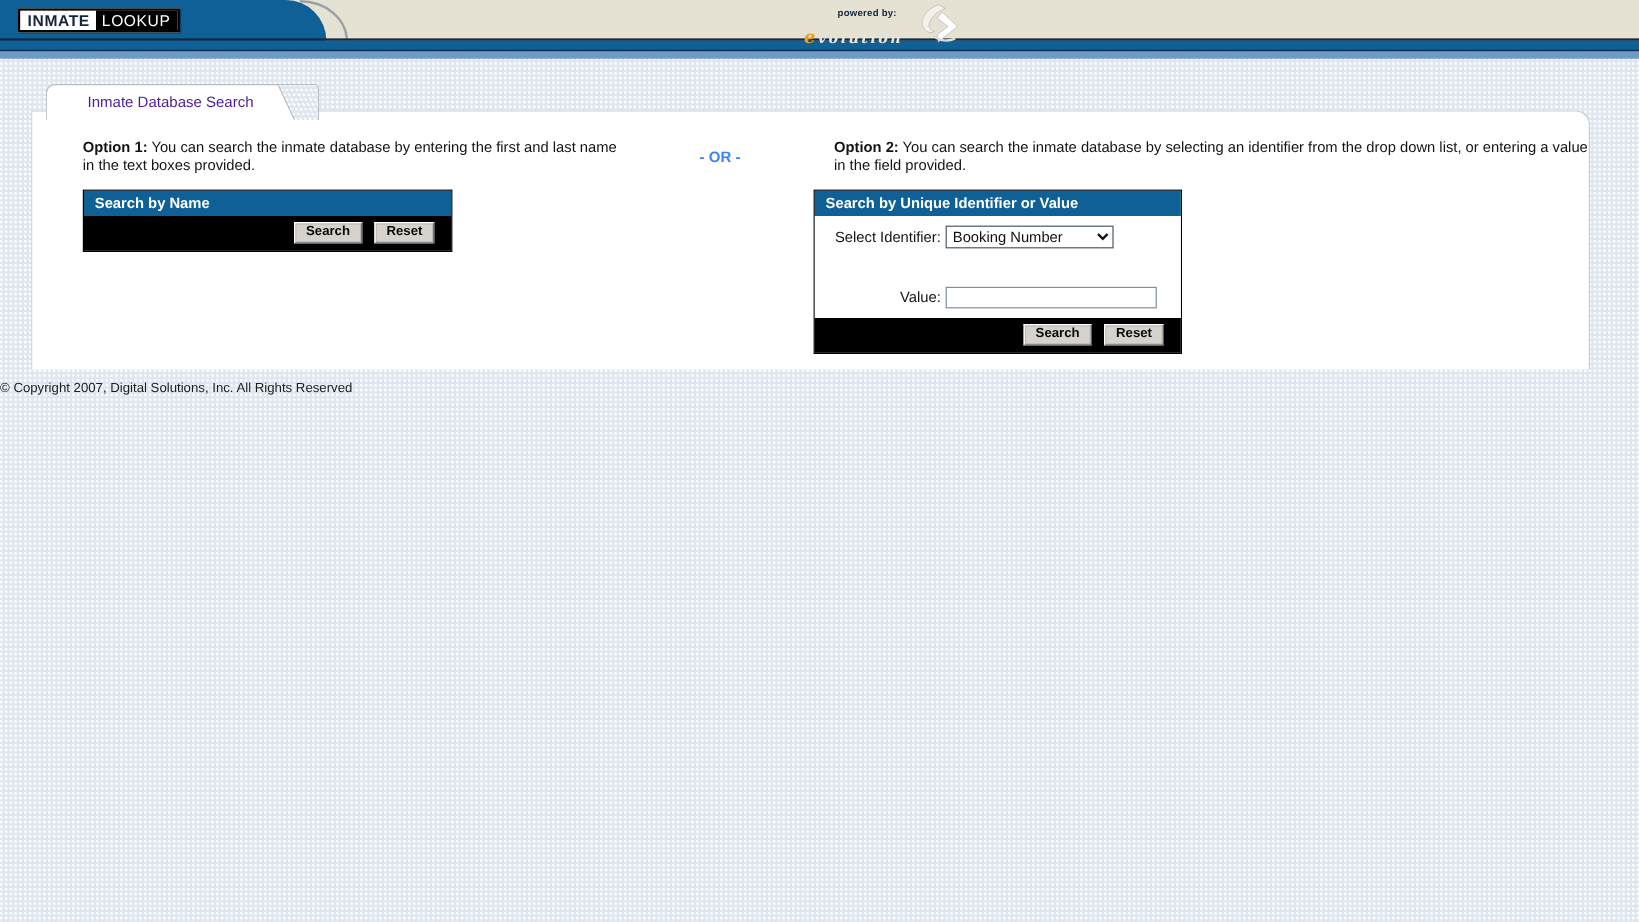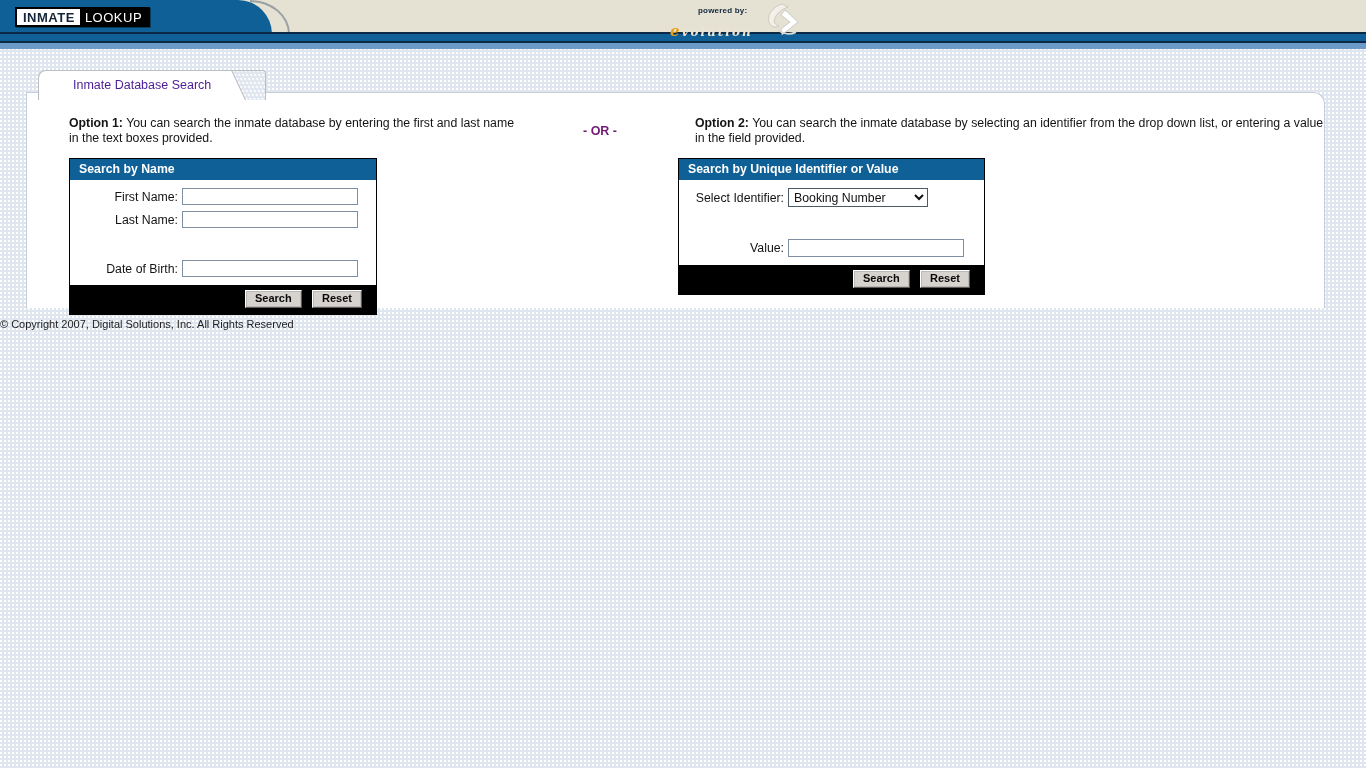--- a/index.html
+++ b/index.html
@@ -204,21 +204,21 @@
     color: #141414;
   }
   .opt-text b { font-weight: bold; }
   #opt1 { left: 42px; top: 23px; width: 452px; }
   #opt2 { left: 648px; top: 23px; width: 640px; margin-left: 20px; }
   #ortext {
     position: absolute;
     left: 556px; top: 31px;
     font-size: 12.5px;
     font-weight: bold;
-    color: #701a75;
+    color: #3b82f6;
   }
 
   
   .sbox {
     position: absolute;
     border: 1px solid #000000;
     box-sizing: border-box;
     background: #ffffff;
   }
   .sbox-title {
@@ -350,34 +350,20 @@
     </div>
 
     <div id="ortext">- OR -</div>
 
     <div class="opt-text" id="opt2">
       <b>Option 2:</b><span> You can search the inmate database by selecting an identifier from the drop down list, or entering a value in the field provided.</span>
     </div>
 
     <div class="sbox" id="box-name">
       <div class="sbox-title">Search by Name</div>
-      <div class="sbox-body">
-        <div class="frow">
-          <span class="flabel">First Name:</span>
-          <input class="ftext" type="text" value="" style="">
-        </div>
-        <div class="frow">
-          <span class="flabel">Last Name:</span>
-          <input class="ftext" type="text" value="" style="">
-        </div>
-        <div class="frow">
-          <span class="flabel">Date of Birth:</span>
-          <input class="ftext" type="text" value="" style="">
-        </div>
-      </div>
       <div class="sbox-foot">
         <button class="btn">Search</button>
         <button class="btn">Reset</button>
       </div>
     </div>
 
     <div class="sbox" id="box-id">
       <div class="sbox-title">Search by Unique Identifier or Value</div>
       <div class="sbox-body">
         <div class="frow">

